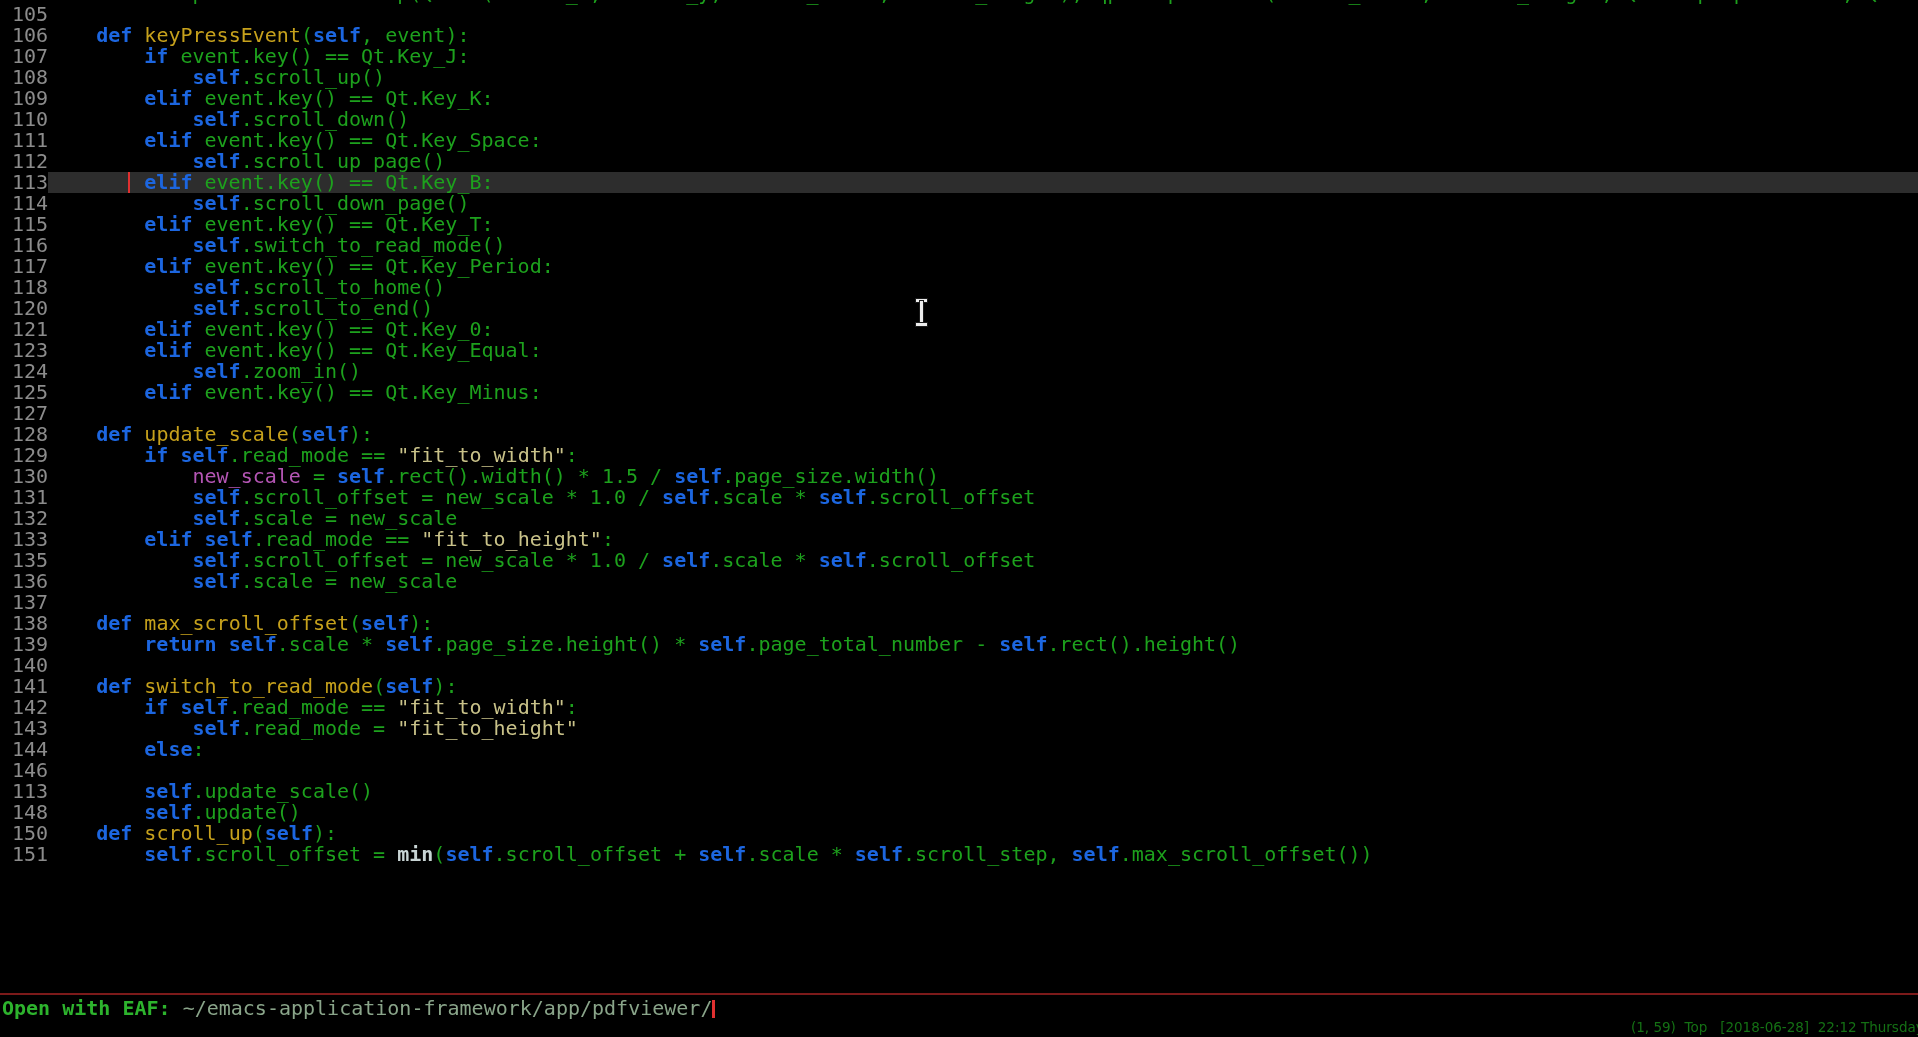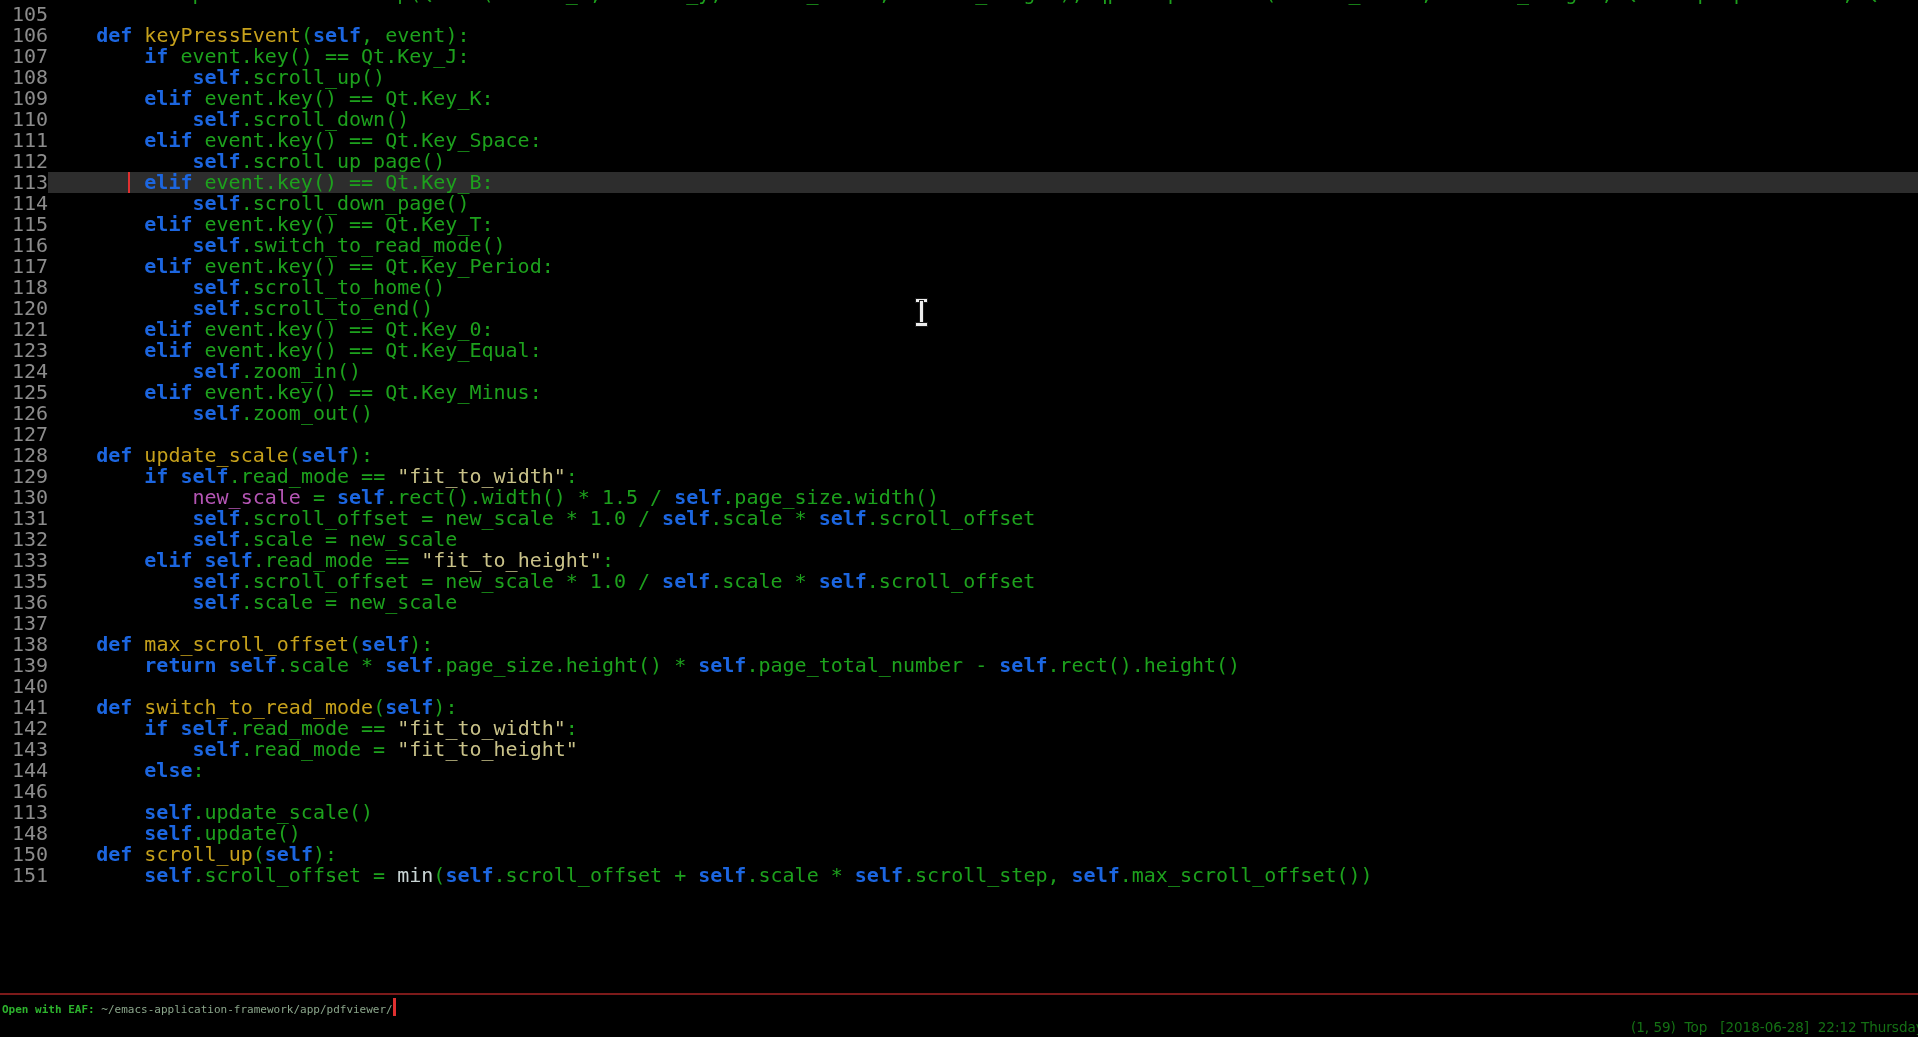--- a/index.html
+++ b/index.html
@@ -12,26 +12,26 @@
   .code-window{position:absolute;left:0;top:-17px;width:1918px}
   .line{display:flex;height:21px;line-height:21px;font-size:20px;white-space:pre}
   .ln{flex:0 0 48px;width:48px;text-align:right;color:var(--line-number,#8c8c8c);user-select:none}
   .lc{flex:1;position:relative;padding-left:0}
   .line.hl .lc{background:var(--highlight-line-bg,#2d2d2d)}
   .tk-d{color:var(--default-text,#1da11d)}
   .tk-k{color:var(--keyword,#1c66e0);font-weight:bold}
   .tk-f{color:var(--function-name,#c6a11c)}
   .tk-s{color:var(--string,#c9c289)}
   .tk-v{color:var(--variable,#b455b4)}
-  .tk-b{color:var(--builtin,#c8d4d4);font-weight:normal}
+  .tk-b{color:var(--builtin,#c8d4d4);font-weight:bold}
   .text-cursor{position:absolute;top:0;width:2px;height:21px;background:var(--cursor-red,#e03030)}
   
   .separator{position:absolute;left:0;top:993px;width:1918px;height:2px;background:var(--separator-red,#7c1a1a)}
   
-  .minibuffer{position:absolute;left:2px;top:998px;height:21px;line-height:20px;font-size:11px;white-space:pre}
+  .minibuffer{position:absolute;left:2px;top:998px;height:21px;line-height:20px;font-size:20px;white-space:pre}
   .mb-prompt{color:var(--minibuffer-prompt,#2db32d);font-weight:bold}
   .mb-value{color:var(--minibuffer-path,#8aa58a)}
   .mb-cursor{display:inline-block;width:3px;height:18px;background:var(--cursor-red,#e03030);vertical-align:-3px}
   
   .statusline{position:absolute;left:1631px;top:1019px;font-family:"DejaVu Sans",sans-serif;
     font-size:13.5px;color:var(--status-text,#147014);white-space:pre}
   .statusline span{margin-right:0}
   
   .ibeam{position:absolute;left:915px;top:299px;width:13px;height:27px;pointer-events:none}
   .ibeam div{position:absolute;background:#ececec;box-shadow:0 0 0 1px #1a1a1a}
@@ -56,21 +56,20 @@
     <div class="line"><span class="ln">114</span><span class="lc"><span class="tk-d">            </span><span class="tk-k">self</span><span class="tk-d">.scroll_down_page()</span></span></div>
     <div class="line"><span class="ln">115</span><span class="lc"><span class="tk-d">        </span><span class="tk-k">elif</span><span class="tk-d"> event.key() == Qt.Key_T:</span></span></div>
     <div class="line"><span class="ln">116</span><span class="lc"><span class="tk-d">            </span><span class="tk-k">self</span><span class="tk-d">.switch_to_read_mode()</span></span></div>
     <div class="line"><span class="ln">117</span><span class="lc"><span class="tk-d">        </span><span class="tk-k">elif</span><span class="tk-d"> event.key() == Qt.Key_Period:</span></span></div>
     <div class="line"><span class="ln">118</span><span class="lc"><span class="tk-d">            </span><span class="tk-k">self</span><span class="tk-d">.scroll_to_home()</span></span></div>
     <div class="line"><span class="ln">120</span><span class="lc"><span class="tk-d">            </span><span class="tk-k">self</span><span class="tk-d">.scroll_to_end()</span></span></div>
     <div class="line"><span class="ln">121</span><span class="lc"><span class="tk-d">        </span><span class="tk-k">elif</span><span class="tk-d"> event.key() == Qt.Key_0:</span></span></div>
     <div class="line"><span class="ln">123</span><span class="lc"><span class="tk-d">        </span><span class="tk-k">elif</span><span class="tk-d"> event.key() == Qt.Key_Equal:</span></span></div>
     <div class="line"><span class="ln">124</span><span class="lc"><span class="tk-d">            </span><span class="tk-k">self</span><span class="tk-d">.zoom_in()</span></span></div>
     <div class="line"><span class="ln">125</span><span class="lc"><span class="tk-d">        </span><span class="tk-k">elif</span><span class="tk-d"> event.key() == Qt.Key_Minus:</span></span></div>
-    <div class="line"><span class="ln">126</span><span class="lc"><span class="tk-d">            </span><span class="tk-k">self</span><span class="tk-d">.zoom_out()</span></span></div>
     <div class="line"><span class="ln">127</span><span class="lc"></span></div>
     <div class="line"><span class="ln">128</span><span class="lc"><span class="tk-d">    </span><span class="tk-k">def</span><span class="tk-d"> </span><span class="tk-f">update_scale</span><span class="tk-d">(</span><span class="tk-k">self</span><span class="tk-d">):</span></span></div>
     <div class="line"><span class="ln">129</span><span class="lc"><span class="tk-d">        </span><span class="tk-k">if</span><span class="tk-d"> </span><span class="tk-k">self</span><span class="tk-d">.read_mode == </span><span class="tk-s">"fit_to_width"</span><span class="tk-d">:</span></span></div>
     <div class="line"><span class="ln">130</span><span class="lc"><span class="tk-d">            </span><span class="tk-v">new_scale</span><span class="tk-d"> = </span><span class="tk-k">self</span><span class="tk-d">.rect().width() * 1.5 / </span><span class="tk-k">self</span><span class="tk-d">.page_size.width()</span></span></div>
     <div class="line"><span class="ln">131</span><span class="lc"><span class="tk-d">            </span><span class="tk-k">self</span><span class="tk-d">.scroll_offset = new_scale * 1.0 / </span><span class="tk-k">self</span><span class="tk-d">.scale * </span><span class="tk-k">self</span><span class="tk-d">.scroll_offset</span></span></div>
     <div class="line"><span class="ln">132</span><span class="lc"><span class="tk-d">            </span><span class="tk-k">self</span><span class="tk-d">.scale = new_scale</span></span></div>
     <div class="line"><span class="ln">133</span><span class="lc"><span class="tk-d">        </span><span class="tk-k">elif</span><span class="tk-d"> </span><span class="tk-k">self</span><span class="tk-d">.read_mode == </span><span class="tk-s">"fit_to_height"</span><span class="tk-d">:</span></span></div>
     <div class="line"><span class="ln">135</span><span class="lc"><span class="tk-d">            </span><span class="tk-k">self</span><span class="tk-d">.scroll_offset = new_scale * 1.0 / </span><span class="tk-k">self</span><span class="tk-d">.scale * </span><span class="tk-k">self</span><span class="tk-d">.scroll_offset</span></span></div>
     <div class="line"><span class="ln">136</span><span class="lc"><span class="tk-d">            </span><span class="tk-k">self</span><span class="tk-d">.scale = new_scale</span></span></div>
     <div class="line"><span class="ln">137</span><span class="lc"></span></div>

